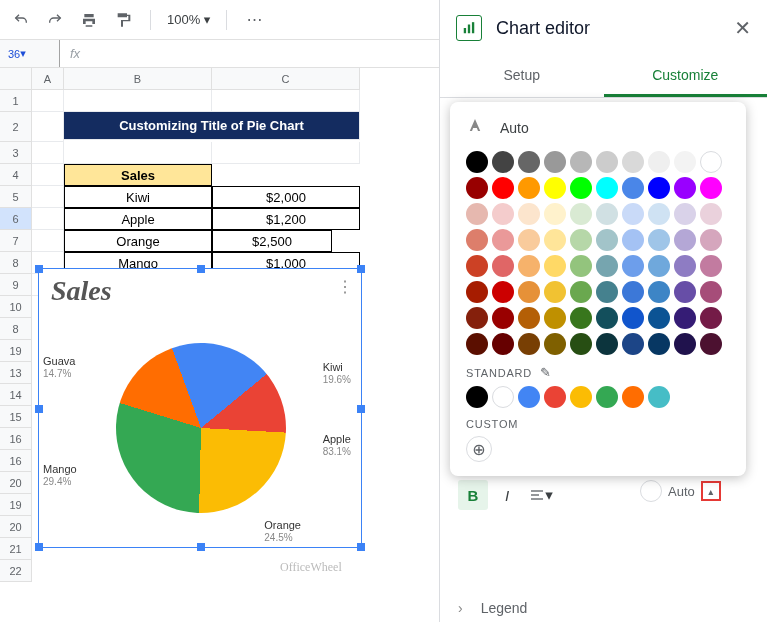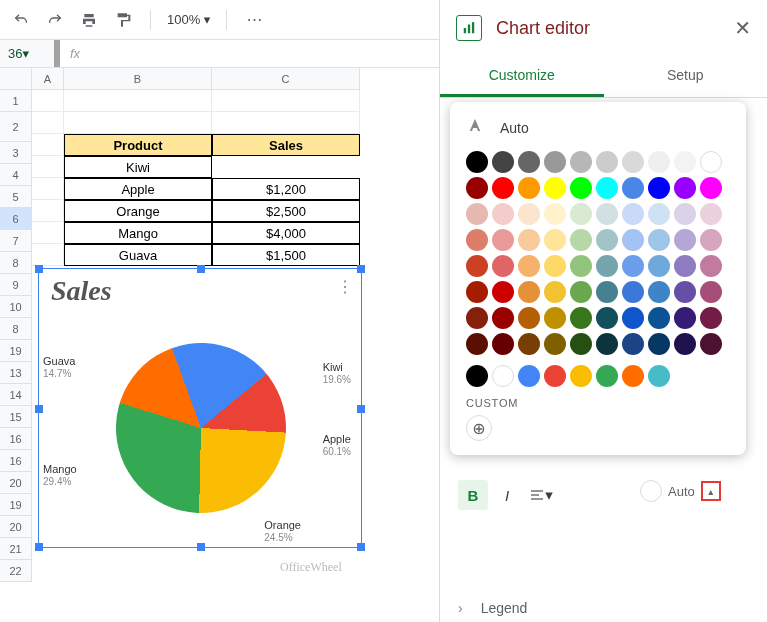--- a/index.html
+++ b/index.html
@@ -3,21 +3,21 @@
 <meta charset="utf-8">
 <style>
 * { box-sizing: border-box; margin: 0; padding: 0; font-family: Arial, sans-serif; }
 body { width: 767px; height: 622px; overflow: hidden; background: #fff; position: relative; }
 .toolbar { height: 40px; display: flex; align-items: center; padding: 0 10px; gap: 12px; border-bottom: 1px solid #e0e0e0; color: #5f6368; }
 .toolbar .icon-btn { width: 22px; height: 22px; display: flex; align-items: center; justify-content: center; cursor: pointer; }
 .toolbar .sep { width: 1px; height: 20px; background: #dadce0; margin: 0 4px; }
 .toolbar .zoom { font-size: 13px; color: #3c4043; }
 .toolbar .chev-up { margin-left: auto; }
 .cellref-bar { height: 28px; display: flex; align-items: center; border-bottom: 1px solid #e0e0e0; }
-.cellref { width: 60px; padding: 0 8px; font-size: 13px; color: #14532d; border-right: 6px solid #a3a3a3; height: 100%; display: flex; align-items: center; background:#f8f9fa; }
+.cellref { width: 60px; padding: 0 8px; font-size: 11px; color: #1d4ed8; border-right: 1px solid #a3a3a3; height: 100%; display: flex; align-items: center; background:#f8f9fa; }
 .fx { padding: 0 10px; font-style: italic; color: #9aa0a6; font-size: 13px; }
 .sheet-area { position: relative; display: flex; height: 554px; }
 .rowcol-corner { width: 32px; height: 22px; background: #f8f9fa; border-right: 1px solid #e0e0e0; border-bottom: 1px solid #e0e0e0; }
 .col-headers { display: flex; }
 .col-h { height: 22px; background: #f8f9fa; border-right: 1px solid #e0e0e0; border-bottom: 1px solid #e0e0e0; font-size: 11px; color: #5f6368; display: flex; align-items: center; justify-content: center; }
 .col-A { width: 32px; } .col-B { width: 148px; } .col-C { width: 148px; }
 .grid-left { width: 32px; }
 .row-h { height: 22px; background: #f8f9fa; border-right: 1px solid #e0e0e0; border-bottom: 1px solid #e0e0e0; font-size: 11px; color: #5f6368; display: flex; align-items: center; justify-content: center; }
 .grid-body { position: relative; }
 .grid-row { display: flex; height: 22px; }
@@ -31,21 +31,21 @@
 .chart-menu { position: absolute; top: 8px; right: 8px; color: #888; font-size: 16px; }
 .pie-wrap { position: relative; width: 100%; height: 230px; }
 .pie { width: 170px; height: 170px; border-radius: 50%; position: absolute; left: 77px; top: 30px; background: conic-gradient(#4285f4 0deg 70.6deg, #ea4335 70.6deg 113.1deg, #fbbc04 113.1deg 201.3deg, #34a853 201.3deg 307.1deg, #ff6d01 307.1deg 360deg); transform: rotate(-20deg); }
 .pie-label { position: absolute; font-size: 11px; color: #333; }
 .pie-label .pct { color: #888; font-size: 10px; }
 .watermark { position: absolute; left: 280px; top: 560px; font-size: 12px; color: #bbb; font-family: Georgia, serif; }
 
 .editor-panel { position: absolute; right: 0; top: 0; width: 328px; height: 622px; background: #fff; border-left: 1px solid #dadce0; }
 .editor-head { height: 56px; display: flex; align-items: center; padding: 0 16px; }
 .editor-head .eicon { width: 26px; height: 26px; border: 1.5px solid #188038; border-radius: 3px; display: flex; align-items: center; justify-content: center; margin-right: 14px; }
-.editor-head h2 { font-size: 18px; font-weight: 400; color: #7f1d1d; flex: 1; }
+.editor-head h2 { font-size: 18px; font-weight: 400; color: #0f172a; flex: 1; }
 .editor-head .close { font-size: 20px; color: #5f6368; cursor: pointer; }
 .tabs { display: flex; height: 42px; border-bottom: 1px solid #dadce0; }
 .tab { flex: 1; display: flex; align-items: center; justify-content: center; font-size: 14px; color: #5f6368; cursor: pointer; border-bottom: 3px solid transparent; }
 .tab.active { color: #188038; border-bottom-color: #188038; font-weight: 500; }
 .color-popover { position: absolute; top: 102px; left: 450px; width: 296px; background: #fff; border-radius: 8px; box-shadow: 0 2px 12px rgba(0,0,0,0.25); padding: 14px 16px; z-index: 100; }
 .auto-row { display: flex; align-items: center; gap: 16px; margin-bottom: 12px; }
 .auto-row .noformat { color: #888; font-size: 18px; }
 .auto-row span { font-size: 14px; color: #3c4043; }
 .swatch-grid { display: grid; grid-template-columns: repeat(10, 22px); gap: 4px; margin-bottom: 10px; }
 .sw { width: 22px; height: 22px; border-radius: 50%; cursor: pointer; }
@@ -142,48 +142,52 @@
       <div class="col-h col-A">A</div>
       <div class="col-h col-B">B</div>
       <div class="col-h col-C">C</div>
     </div>
     <div class="grid-body">
       <div class="grid-row">
           <div class="cell" style="width:32px"></div>
           <div class="cell" style="width:148px"></div>
           <div class="cell" style="width:148px"></div>
         </div>
+      <div class="grid-row" style="height:30px">
+          <div class="cell" style="width:32px"></div>
+          <div class="cell title-cell">Customizing Title of Pie Chart</div>
+        </div>
       <div class="grid-row">
           <div class="cell" style="width:32px"></div>
           <div class="cell" style="width:148px"></div>
           <div class="cell" style="width:148px"></div>
         </div>
       <div class="grid-row">
           <div class="cell" style="width:32px"></div>
-          <div class="cell th-cell" style="width:148px">Product</div>
           <div class="cell th-cell" style="width:148px">Sales</div>
         </div>
       <div class="grid-row">
           <div class="cell" style="width:32px"></div>
           <div class="cell td-cell" style="width:148px">Kiwi</div>
+          <div class="cell td-cell" style="width:148px">$2,000</div>
         </div>
       <div class="grid-row">
           <div class="cell" style="width:32px"></div>
           <div class="cell td-cell" style="width:148px">Apple</div>
           <div class="cell td-cell" style="width:148px">$1,200</div>
         </div>
       <div class="grid-row">
           <div class="cell" style="width:32px"></div>
           <div class="cell td-cell" style="width:148px">Orange</div>
-          <div class="cell td-cell" style="width:148px">$2,500</div>
+          <div class="cell td-cell" style="width:120px">$2,500</div>
         </div>
       <div class="grid-row">
           <div class="cell" style="width:32px"></div>
           <div class="cell td-cell" style="width:148px">Mango</div>
-          <div class="cell td-cell" style="width:148px">$4,000</div>
+          <div class="cell td-cell" style="width:148px">$1,000</div>
         </div>
       <div class="grid-row">
           <div class="cell" style="width:32px"></div>
           <div class="cell td-cell" style="width:148px">Guava</div>
           <div class="cell td-cell" style="width:148px">$1,500</div>
         </div>
     </div>
   </div>
 </div>
 
@@ -194,21 +198,21 @@
   <div class="chart-handle" style="top:136px;left:-4px"></div>
   <div class="chart-handle" style="top:136px;right:-4px"></div>
   <div class="chart-handle" style="bottom:-4px;left:-4px"></div>
   <div class="chart-handle" style="bottom:-4px;left:158px"></div>
   <div class="chart-handle" style="bottom:-4px;right:-4px"></div>
   <div class="chart-title">Sales</div>
   <div class="chart-menu">⋮</div>
   <div class="pie-wrap">
     <div class="pie"></div>
     <div class="pie-label" style="top:48px;right:10px"><span>Kiwi</span><br><span class="pct">19.6%</span></div>
-    <div class="pie-label" style="top:120px;right:10px"><span>Apple</span><br><span class="pct">60.1%</span></div>
+    <div class="pie-label" style="top:120px;right:10px"><span>Apple</span><br><span class="pct">83.1%</span></div>
     <div class="pie-label" style="bottom:0px;right:60px"><span>Orange</span><br><span class="pct">24.5%</span></div>
     <div class="pie-label" style="top:150px;left:4px"><span>Mango</span><br><span class="pct">29.4%</span></div>
     <div class="pie-label" style="top:42px;left:4px"><span>Guava</span><br><span class="pct">14.7%</span></div>
   </div>
 </div>
 
 <div class="watermark">OfficeWheel</div>
 
 <div class="editor-panel">
   <div class="editor-head">
@@ -216,22 +220,22 @@
         <svg width="14" height="14" viewBox="0 0 24 24" fill="#188038">
           <rect x="3" y="12" width="4" height="9"></rect>
           <rect x="10" y="6" width="4" height="15"></rect>
           <rect x="17" y="2" width="4" height="19"></rect>
         </svg>
       </div>
     <h2>Chart editor</h2>
     <div class="close">✕</div>
   </div>
   <div class="tabs">
+    <div class="tab">Setup</div>
     <div class="tab active">Customize</div>
-    <div class="tab">Setup</div>
   </div>
 </div>
 
 <div class="color-popover">
   <div class="auto-row">
     <span class="noformat"><svg width="18" height="18" viewBox="0 0 24 24" fill="#888">
           <path d="M3 3l18 18M12 4l-7 16h3l1.5-4h5l1.5 4h3L12 4z"></path>
         </svg></span>
     <span>Auto</span>
   </div>
@@ -310,20 +314,24 @@
       <div class="sw" style="background: rgb(102, 0, 0);"></div>
       <div class="sw" style="background: rgb(120, 63, 4);"></div>
       <div class="sw" style="background: rgb(127, 96, 0);"></div>
       <div class="sw" style="background: rgb(39, 78, 19);"></div>
       <div class="sw" style="background: rgb(12, 52, 61);"></div>
       <div class="sw" style="background: rgb(28, 69, 135);"></div>
       <div class="sw" style="background: rgb(7, 55, 99);"></div>
       <div class="sw" style="background: rgb(32, 18, 77);"></div>
       <div class="sw" style="background: rgb(76, 17, 48);"></div>
     </div>
+  <div class="section-label">
+      <span>STANDARD</span> 
+      <span class="pencil">✎</span>
+    </div>
   <div class="swatch-grid" id="standard-swatches" style="grid-template-columns:repeat(10,22px)">
       <div class="sw" style="background: rgb(0, 0, 0);"></div>
       <div class="sw white" style="background: rgb(255, 255, 255);"></div>
       <div class="sw" style="background: rgb(66, 133, 244);"></div>
       <div class="sw" style="background: rgb(234, 67, 53);"></div>
       <div class="sw" style="background: rgb(251, 188, 4);"></div>
       <div class="sw" style="background: rgb(52, 168, 83);"></div>
       <div class="sw" style="background: rgb(255, 109, 1);"></div>
       <div class="sw" style="background: rgb(70, 189, 198);"></div>
     </div>

